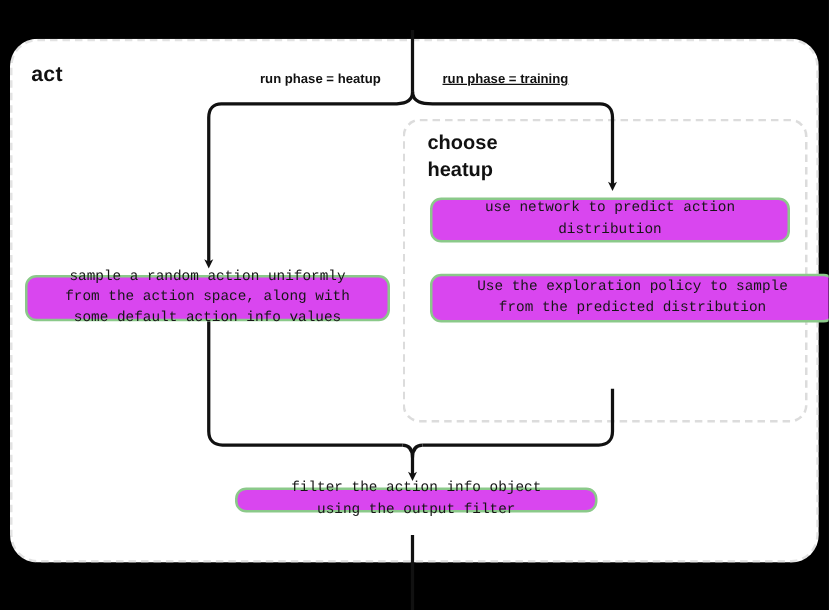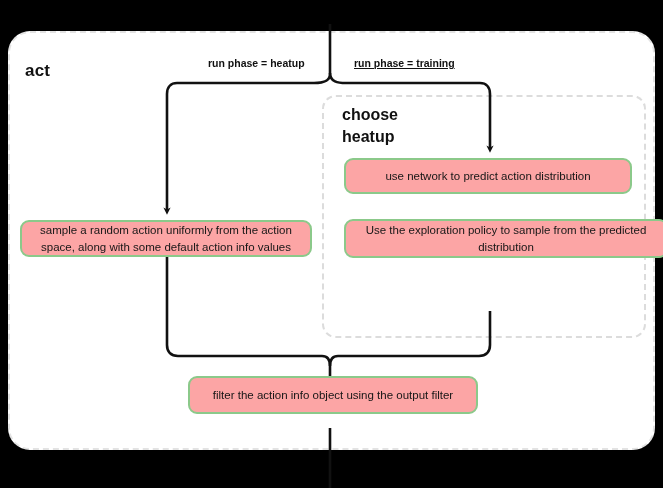--- a/index.html
+++ b/index.html
@@ -23,21 +23,21 @@
     width: 647px;
     height: 419px;
     background: #ffffff;
     border: 2px dashed #e3e3e3;
     border-radius: 22px;
     box-sizing: border-box;
   }
   #act-title {
     position: absolute;
     left: 25px;
-    top: 61px;
+    top: 50px;
     font-size: 17px;
     font-weight: bold;
     color: #111111;
     letter-spacing: 0.2px;
   }
   
   #choose-action-container {
     position: absolute;
     left: 322px;
     top: 95px;
@@ -63,38 +63,39 @@
     position: absolute;
     left: 0;
     top: 0;
     width: 663px;
     height: 488px;
     pointer-events: none;
   }
   
   .node {
     position: absolute;
-    background: #fca5a5;
+    background: #d946ef;
     border: 2px solid #8bc98a;
     border-radius: 9px;
     box-sizing: border-box;
     display: flex;
     align-items: center;
     justify-content: center;
     text-align: center;
     color: #161616;
     font-size: 11.5px;
     line-height: 1.45;
-    padding: 4px 9px;
+    padding: 4px 26px;
+    font-family: Liberation Mono, monospace;
   }
   #node-sample        { left: 20px;  top: 220px; width: 292px; height: 37px; }
   #node-use-network   { left: 344px; top: 158px; width: 288px; height: 36px; }
   #node-exploration   { left: 344px; top: 219px; width: 324px; height: 39px; }
   #node-create-info   { left: 344px; top: 272px; width: 288px; height: 39px; }
-  #node-filter        { left: 188px; top: 376px; width: 290px; height: 38px; text-align: center; }
+  #node-filter        { left: 188px; top: 390px; width: 290px; height: 20px; text-align: center; }
   
   .edge-label {
     position: absolute;
     font-size: 10.5px;
     font-weight: bold;
     color: #111111;
     white-space: nowrap;
   }
   #label-heatup   { left: 192px; top: 57px; margin-left: 16px; }
   #label-training { left: 354px; top: 57px; text-decoration: underline; }

